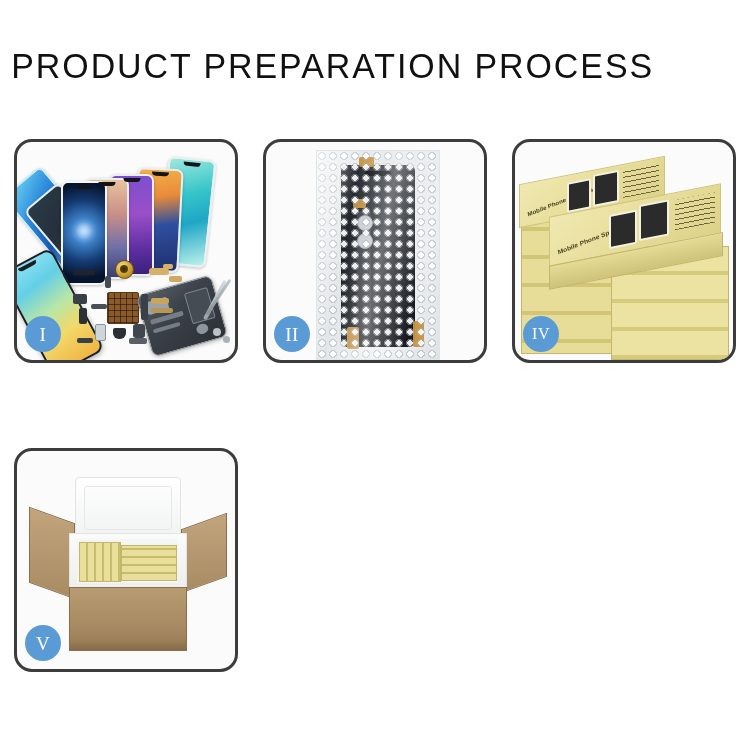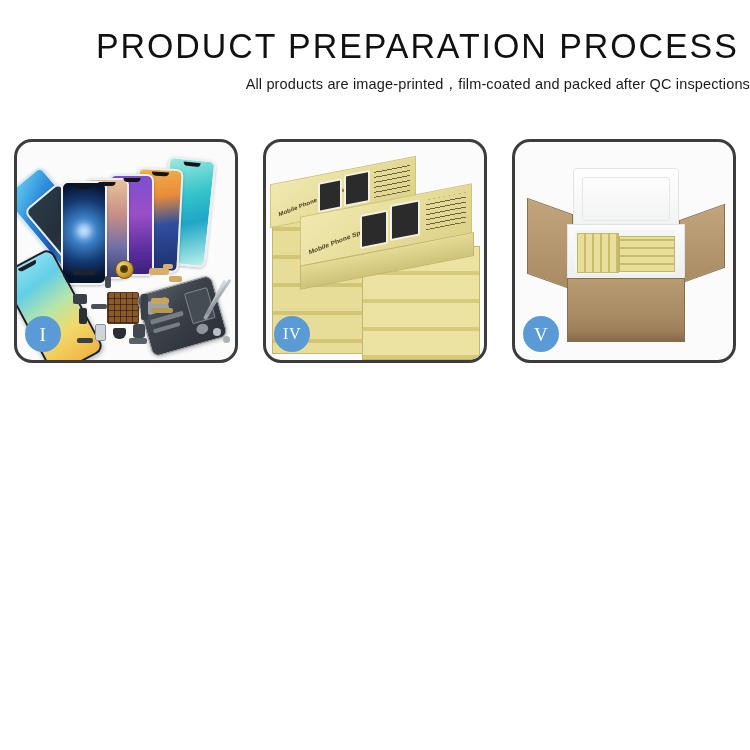--- a/index.html
+++ b/index.html
@@ -6,21 +6,21 @@
   body{
     width:750px;height:750px;
     background:#ffffff;
     font-family:"Liberation Sans","DejaVu Sans",sans-serif;
     overflow:hidden;
     position:relative;
   }
   .page{width:750px;height:750px;position:relative;}
 
   
-  .header{position:absolute;left:0;top:24px;width:750px;text-align:right;}
+  .header{position:absolute;left:0;top:44px;width:750px;text-align:left;}
   .title{
     font-size:35px;
     font-weight:400;
     letter-spacing:2.0px;
     color:#111111;
     line-height:44px;
     font-family:"Liberation Sans","DejaVu Sans",sans-serif;
     transform:scaleX(0.97);
   }
   .subtitle{
@@ -271,21 +271,20 @@
   .p6 .tb1{left:42px;top:102px;width:18px;height:16px;}
   .p6 .tb2{left:44px;top:170px;width:18px;height:14px;}
 </style>
 </head>
 <body>
 
 <div class="page">
 
   <div class="header">
     <div class="title">PRODUCT PREPARATION PROCESS</div>
-    <div class="subtitle">All products are image-printed，film-coated and packed after QC inspections</div>
   </div>
 
   <div class="grid">
 
     <div class="panel p1">
       <div class="stage">
         <div class="prot"></div>
         <div class="prot2"></div>
 
         <div class="ph ph-f5">
@@ -336,20 +335,37 @@
         <div class="bit b13"></div>
         <div class="bit b14"></div>
         <div class="bit b15"></div>
         <div class="bit b16"></div>
         <div class="bit b17"></div>
         <div class="bit b18"></div>
       </div>
       <div class="badge">I</div>
     </div>
 
+    <div class="panel p2">
+      <div class="stage">
+        <div class="bagwrap">
+          <div class="screen2"></div>
+          <div class="flex2"></div>
+          <div class="flexdot"></div>
+          <div class="flexdot two"></div>
+          <div class="tape t1"></div>
+          <div class="tape t2"></div>
+          <div class="tape t3"></div>
+          <div class="tape t4"></div>
+          <div class="bubbles"></div>
+          <div class="sheen"></div>
+        </div>
+      </div>
+      <div class="badge">II</div>
+    </div>
 
 
     <div class="panel p4">
       <div class="stage">
         <div class="stackwrap">
 
           <div class="sbox" style="left:6px;top:60px;width:104px;height:150px;">
             <div class="front" style="left:0;top:0;width:104px;height:150px;
                  background:repeating-linear-gradient(180deg,#e7dd98 0 24px,#d2c676 24px 28px);"></div>
           </div>

